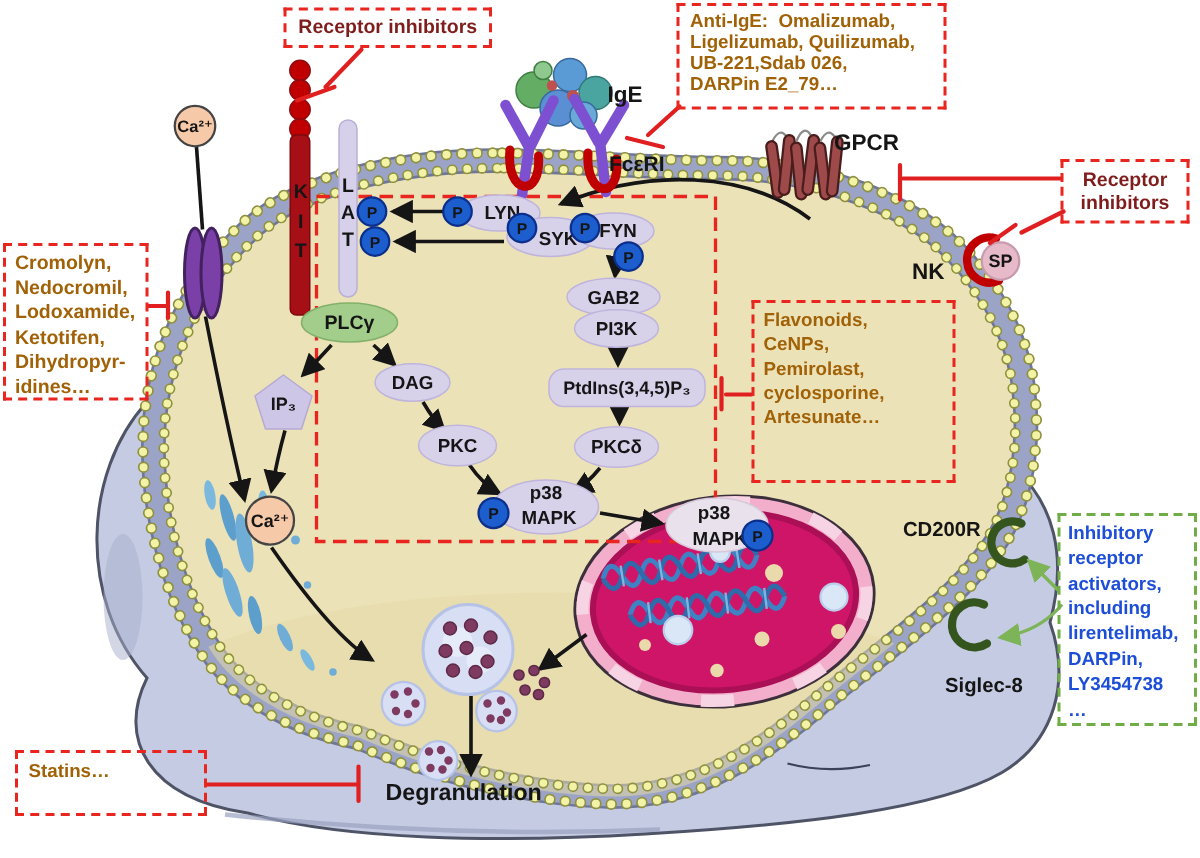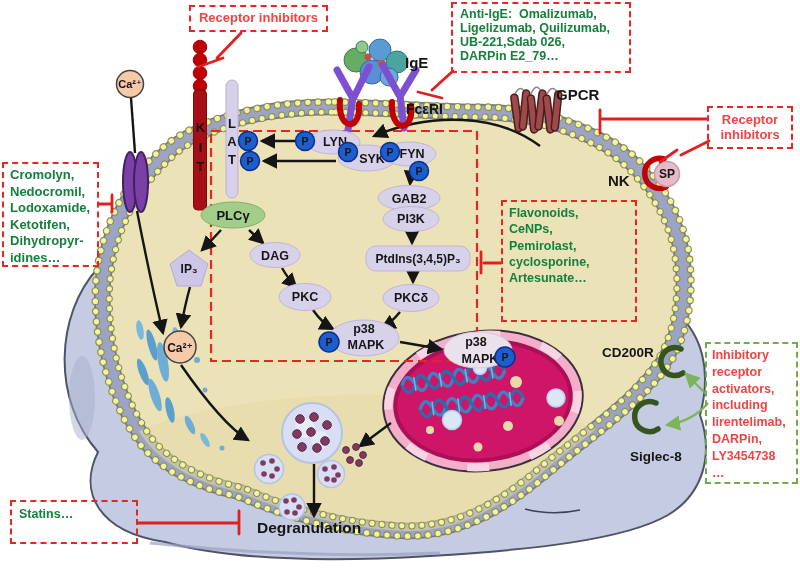--- a/index.html
+++ b/index.html
@@ -1,22 +1,22 @@
 <!DOCTYPE html>
 <html><head>
 <meta charset="utf-8">
 <style>
   html,body{margin:0;padding:0;background:#fff;}
   body{font-family:"Liberation Sans","DejaVu Sans",sans-serif;}
   #stage{position:relative;width:800px;height:572px;background:#ffffff;overflow:hidden;}
   #diagram-svg{position:absolute;left:0;top:0;}
   svg text{font-family:"Liberation Sans","DejaVu Sans",sans-serif;font-weight:bold;fill:#151515;}
-  .abox{position:absolute;border:2px dashed #e8251f;box-sizing:border-box;font-weight:bold;color:#15803d;}
+  .abox{position:absolute;border:2px dashed #e8251f;box-sizing:border-box;font-weight:bold;color:#a16207;}
   .abox .box-line{white-space:pre;}
-  .redtext{color:#ef4444;}
+  .redtext{color:#7f1d1d;}
   .greenbox{border-color:#70ad47;}
   .ctr{text-align:center;}
 </style>
 </head>
 <body>
 
 <div id="stage">
 
 <svg id="diagram-svg" width="800" height="572" viewBox="0 0 800 572">
   <defs>
@@ -366,21 +366,21 @@
   </div>
 
   <div class="abox" style="left:501px;top:200px;width:136px;height:122px;font-size:12.5px;line-height:16.3px;padding:3px 0 0 6px;">
     <div class="box-line">Flavonoids,</div>
     <div class="box-line">CeNPs,</div>
     <div class="box-line">Pemirolast,</div>
     <div class="box-line">cyclosporine,</div>
     <div class="box-line">Artesunate…</div>
   </div>
 
-  <div class="abox greenbox" style="left:705px;top:342px;width:93px;height:142px;font-size:12.5px;line-height:16.8px;padding:3px 0 0 5px;color:#ef4444;">
+  <div class="abox greenbox" style="left:705px;top:342px;width:93px;height:142px;font-size:12.5px;line-height:16.8px;padding:3px 0 0 5px;color:#1d4ed8;">
     <div class="box-line">Inhibitory</div>
     <div class="box-line">receptor</div>
     <div class="box-line">activators,</div>
     <div class="box-line">including</div>
     <div class="box-line">lirentelimab,</div>
     <div class="box-line">DARPin,</div>
     <div class="box-line">LY3454738</div>
     <div class="box-line">…</div>
   </div>
 

